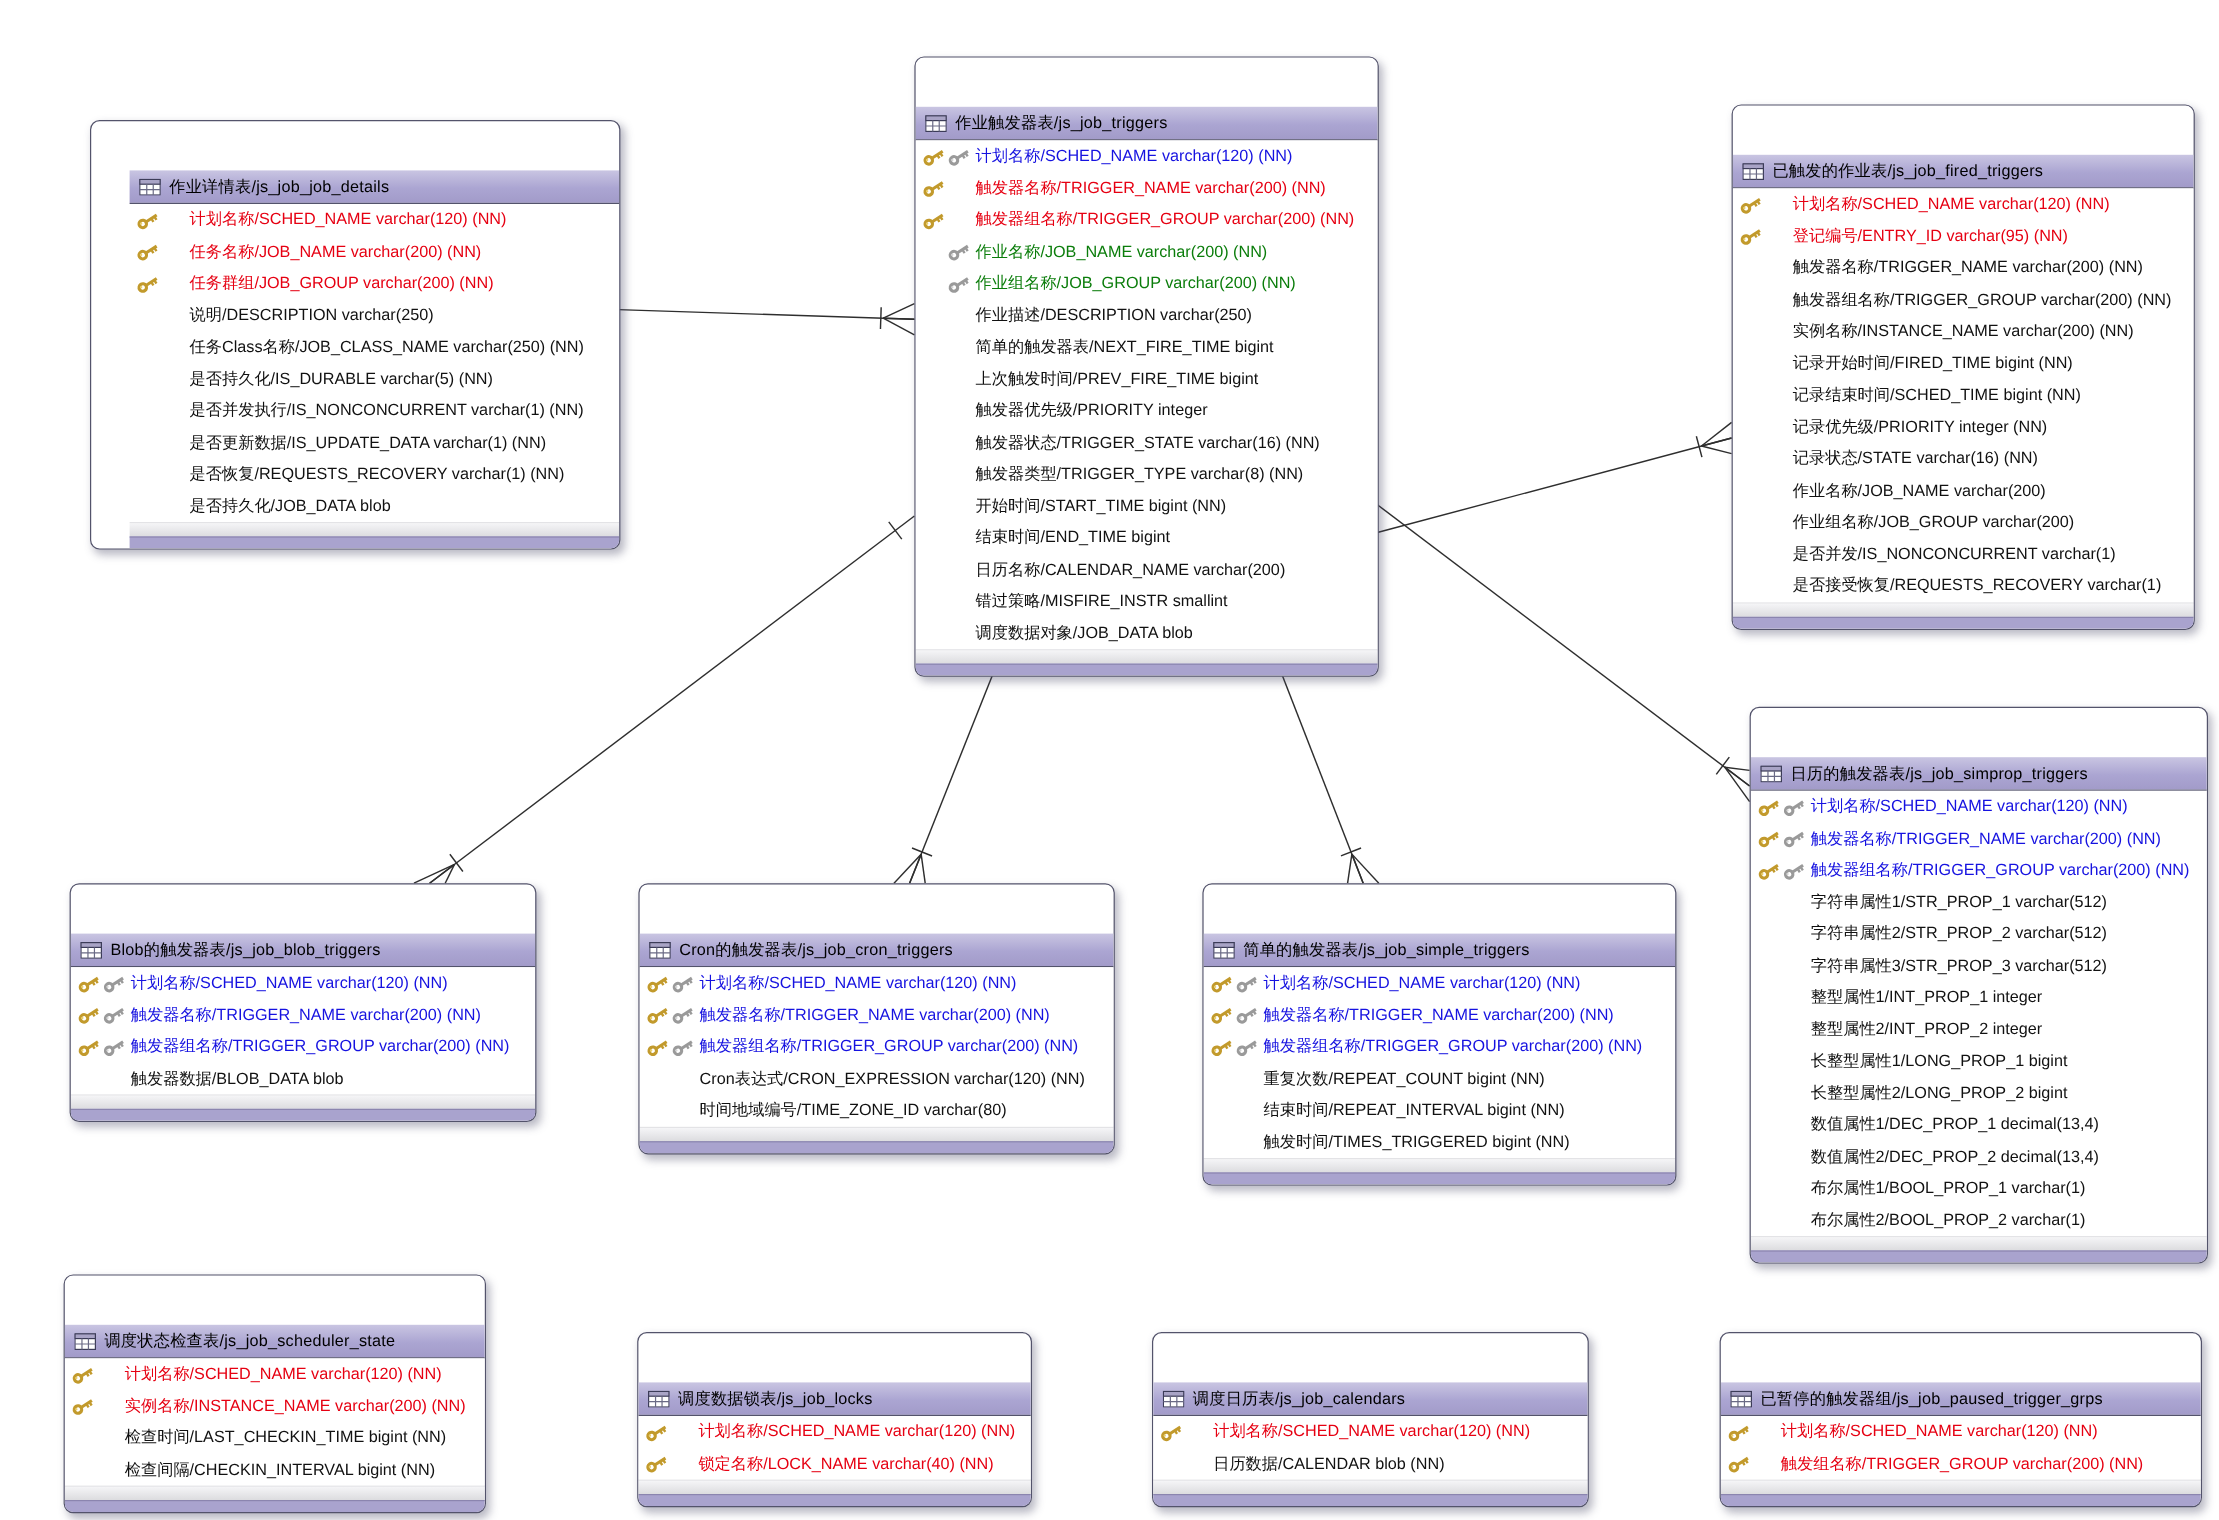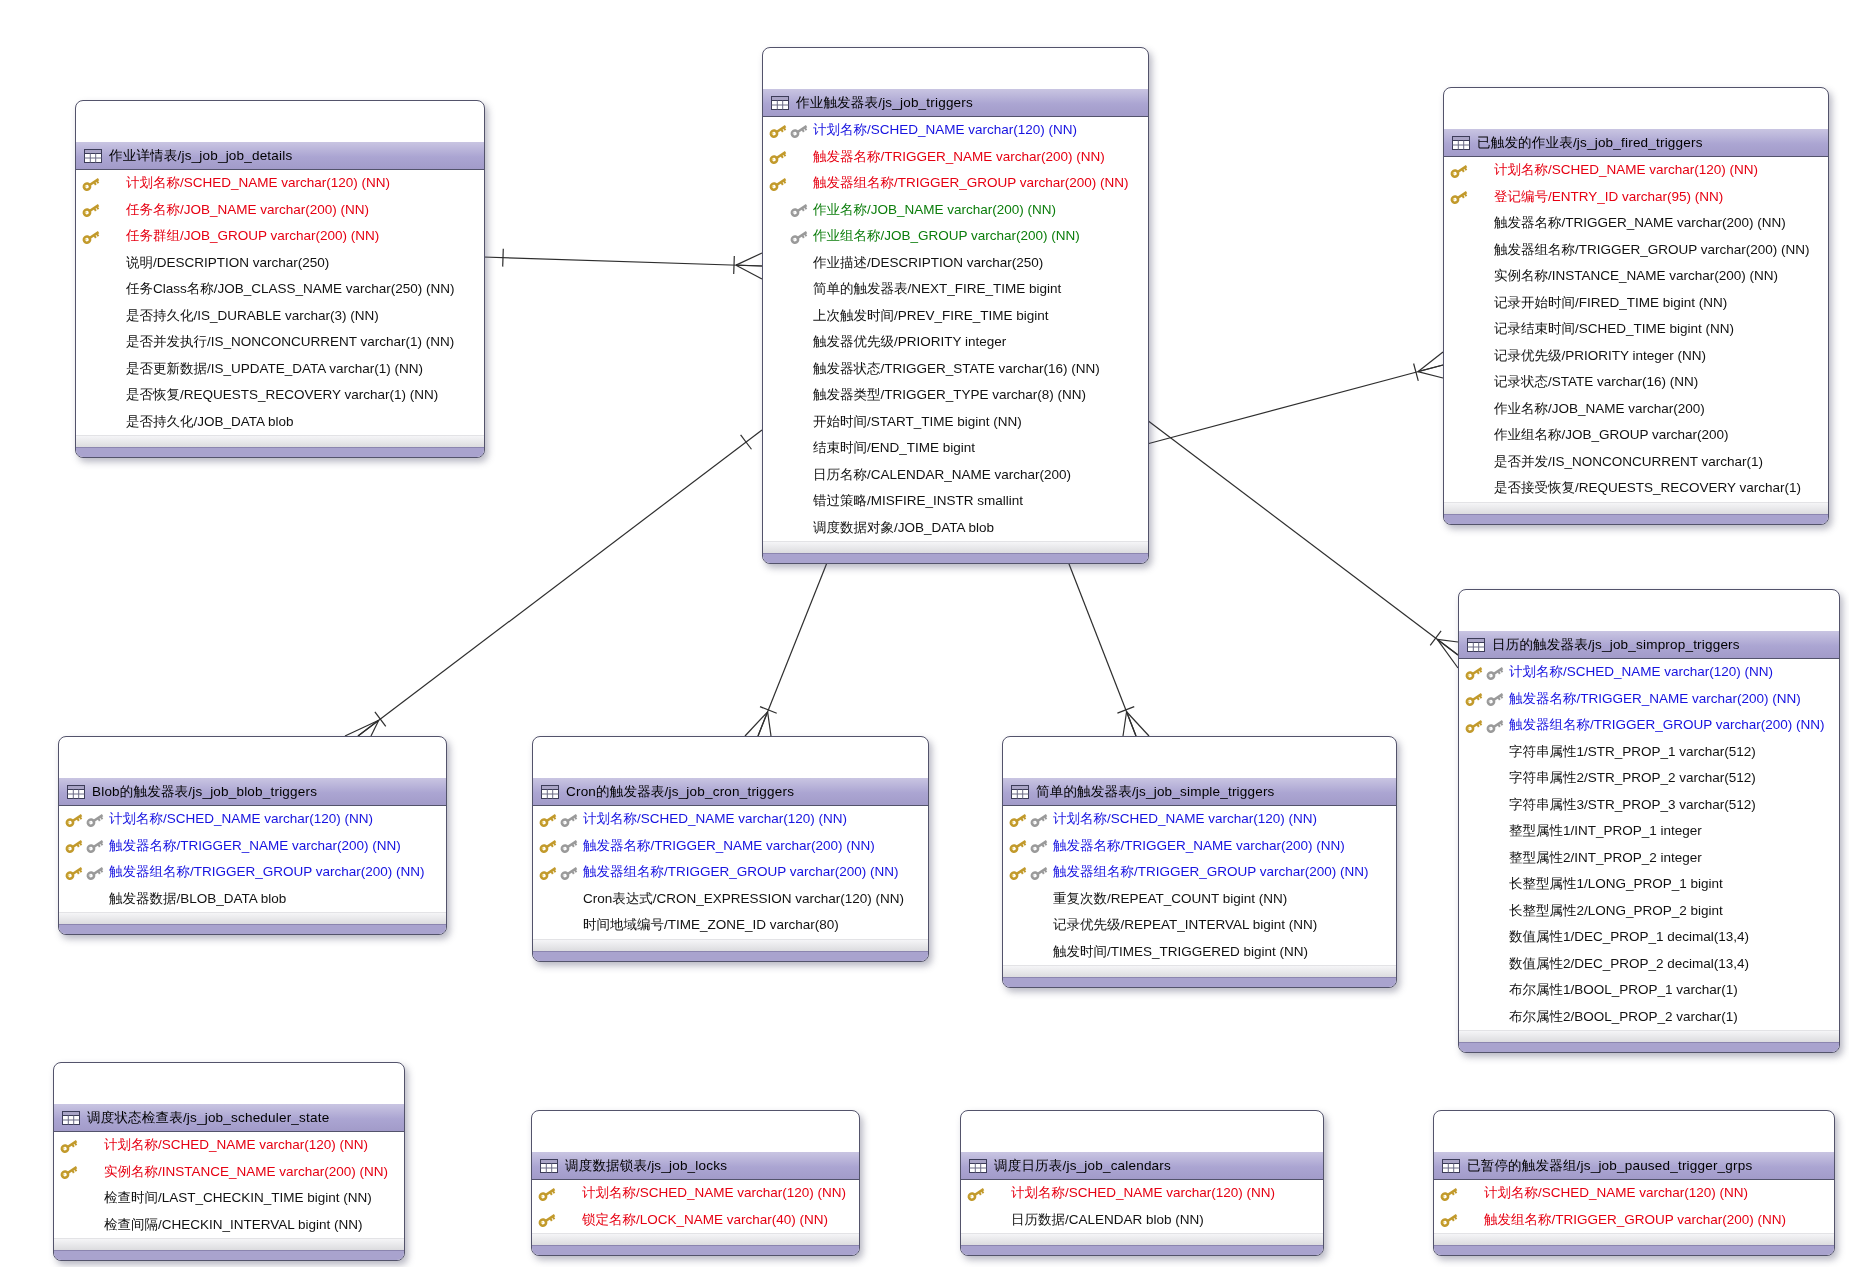--- a/index.html
+++ b/index.html
@@ -69,21 +69,21 @@
       </g>
       <g>
         <line x1="1147" y1="444" x2="1443" y2="365" stroke="#2e2e2e" stroke-width="1.2"></line>
         <line x1="1418.2677314816126" y1="380.9158692484699" x2="1413.626146971497" y2="363.52461589411234" stroke="#2e2e2e" stroke-width="1.2"></line>
         <line x1="1417.8793007103725" y1="371.704510959056" x2="1443" y2="352" stroke="#2e2e2e" stroke-width="1.2"></line>
         <line x1="1417.8793007103725" y1="371.704510959056" x2="1443" y2="365" stroke="#2e2e2e" stroke-width="1.2"></line>
         <line x1="1417.8793007103725" y1="371.704510959056" x2="1443" y2="378" stroke="#2e2e2e" stroke-width="1.2"></line>
       </g>
     </svg>
   <div id="tables">
-      <div class="tbl" style="left: 75px; top: 100px; width: 408px;">
+      <div class="tbl" style="left: 75px; top: 100px; width: 408px; padding-left: 32px;">
     <div class="tbl-header">
       <svg width="18" height="14" viewBox="0 0 18 14">
         <rect x="0.5" y="0.5" width="17" height="13" fill="#ffffff" stroke="#3c3c58" stroke-width="1"></rect>
         <rect x="0.5" y="0.5" width="17" height="4" fill="#a9a4c6" stroke="#3c3c58" stroke-width="1"></rect>
         <line x1="6.3" y1="4.5" x2="6.3" y2="13.5" stroke="#6a6a85" stroke-width="1"></line>
         <line x1="11.7" y1="4.5" x2="11.7" y2="13.5" stroke="#6a6a85" stroke-width="1"></line>
         <line x1="0.5" y1="9" x2="17.5" y2="9" stroke="#6a6a85" stroke-width="1"></line>
       </svg>
       <span class="tbl-title">作业详情表/js_job_job_details</span>
     </div>
@@ -151,21 +151,21 @@
               <span class="kslot"></span>
               <span class="kslot"></span>
             </span>
             <span class="row-text">任务Class名称/JOB_CLASS_NAME varchar(250) (NN)</span>
           </div>
           <div class="row c-plain">
             <span class="keyslots">
               <span class="kslot"></span>
               <span class="kslot"></span>
             </span>
-            <span class="row-text">是否持久化/IS_DURABLE varchar(3) (NN)</span>
+            <span class="row-text">是否持久化/IS_DURABLE varchar(5) (NN)</span>
           </div>
           <div class="row c-plain">
             <span class="keyslots">
               <span class="kslot"></span>
               <span class="kslot"></span>
             </span>
             <span class="row-text">是否并发执行/IS_NONCONCURRENT varchar(1) (NN)</span>
           </div>
           <div class="row c-plain">
             <span class="keyslots">
@@ -820,21 +820,21 @@
               <span class="kslot"></span>
               <span class="kslot"></span>
             </span>
             <span class="row-text">重复次数/REPEAT_COUNT bigint (NN)</span>
           </div>
           <div class="row c-plain">
             <span class="keyslots">
               <span class="kslot"></span>
               <span class="kslot"></span>
             </span>
-            <span class="row-text">记录优先级/REPEAT_INTERVAL bigint (NN)</span>
+            <span class="row-text">结束时间/REPEAT_INTERVAL bigint (NN)</span>
           </div>
           <div class="row c-plain">
             <span class="keyslots">
               <span class="kslot"></span>
               <span class="kslot"></span>
             </span>
             <span class="row-text">触发时间/TIMES_TRIGGERED bigint (NN)</span>
           </div>
         </div>
     <div class="tbl-footgray"></div>

